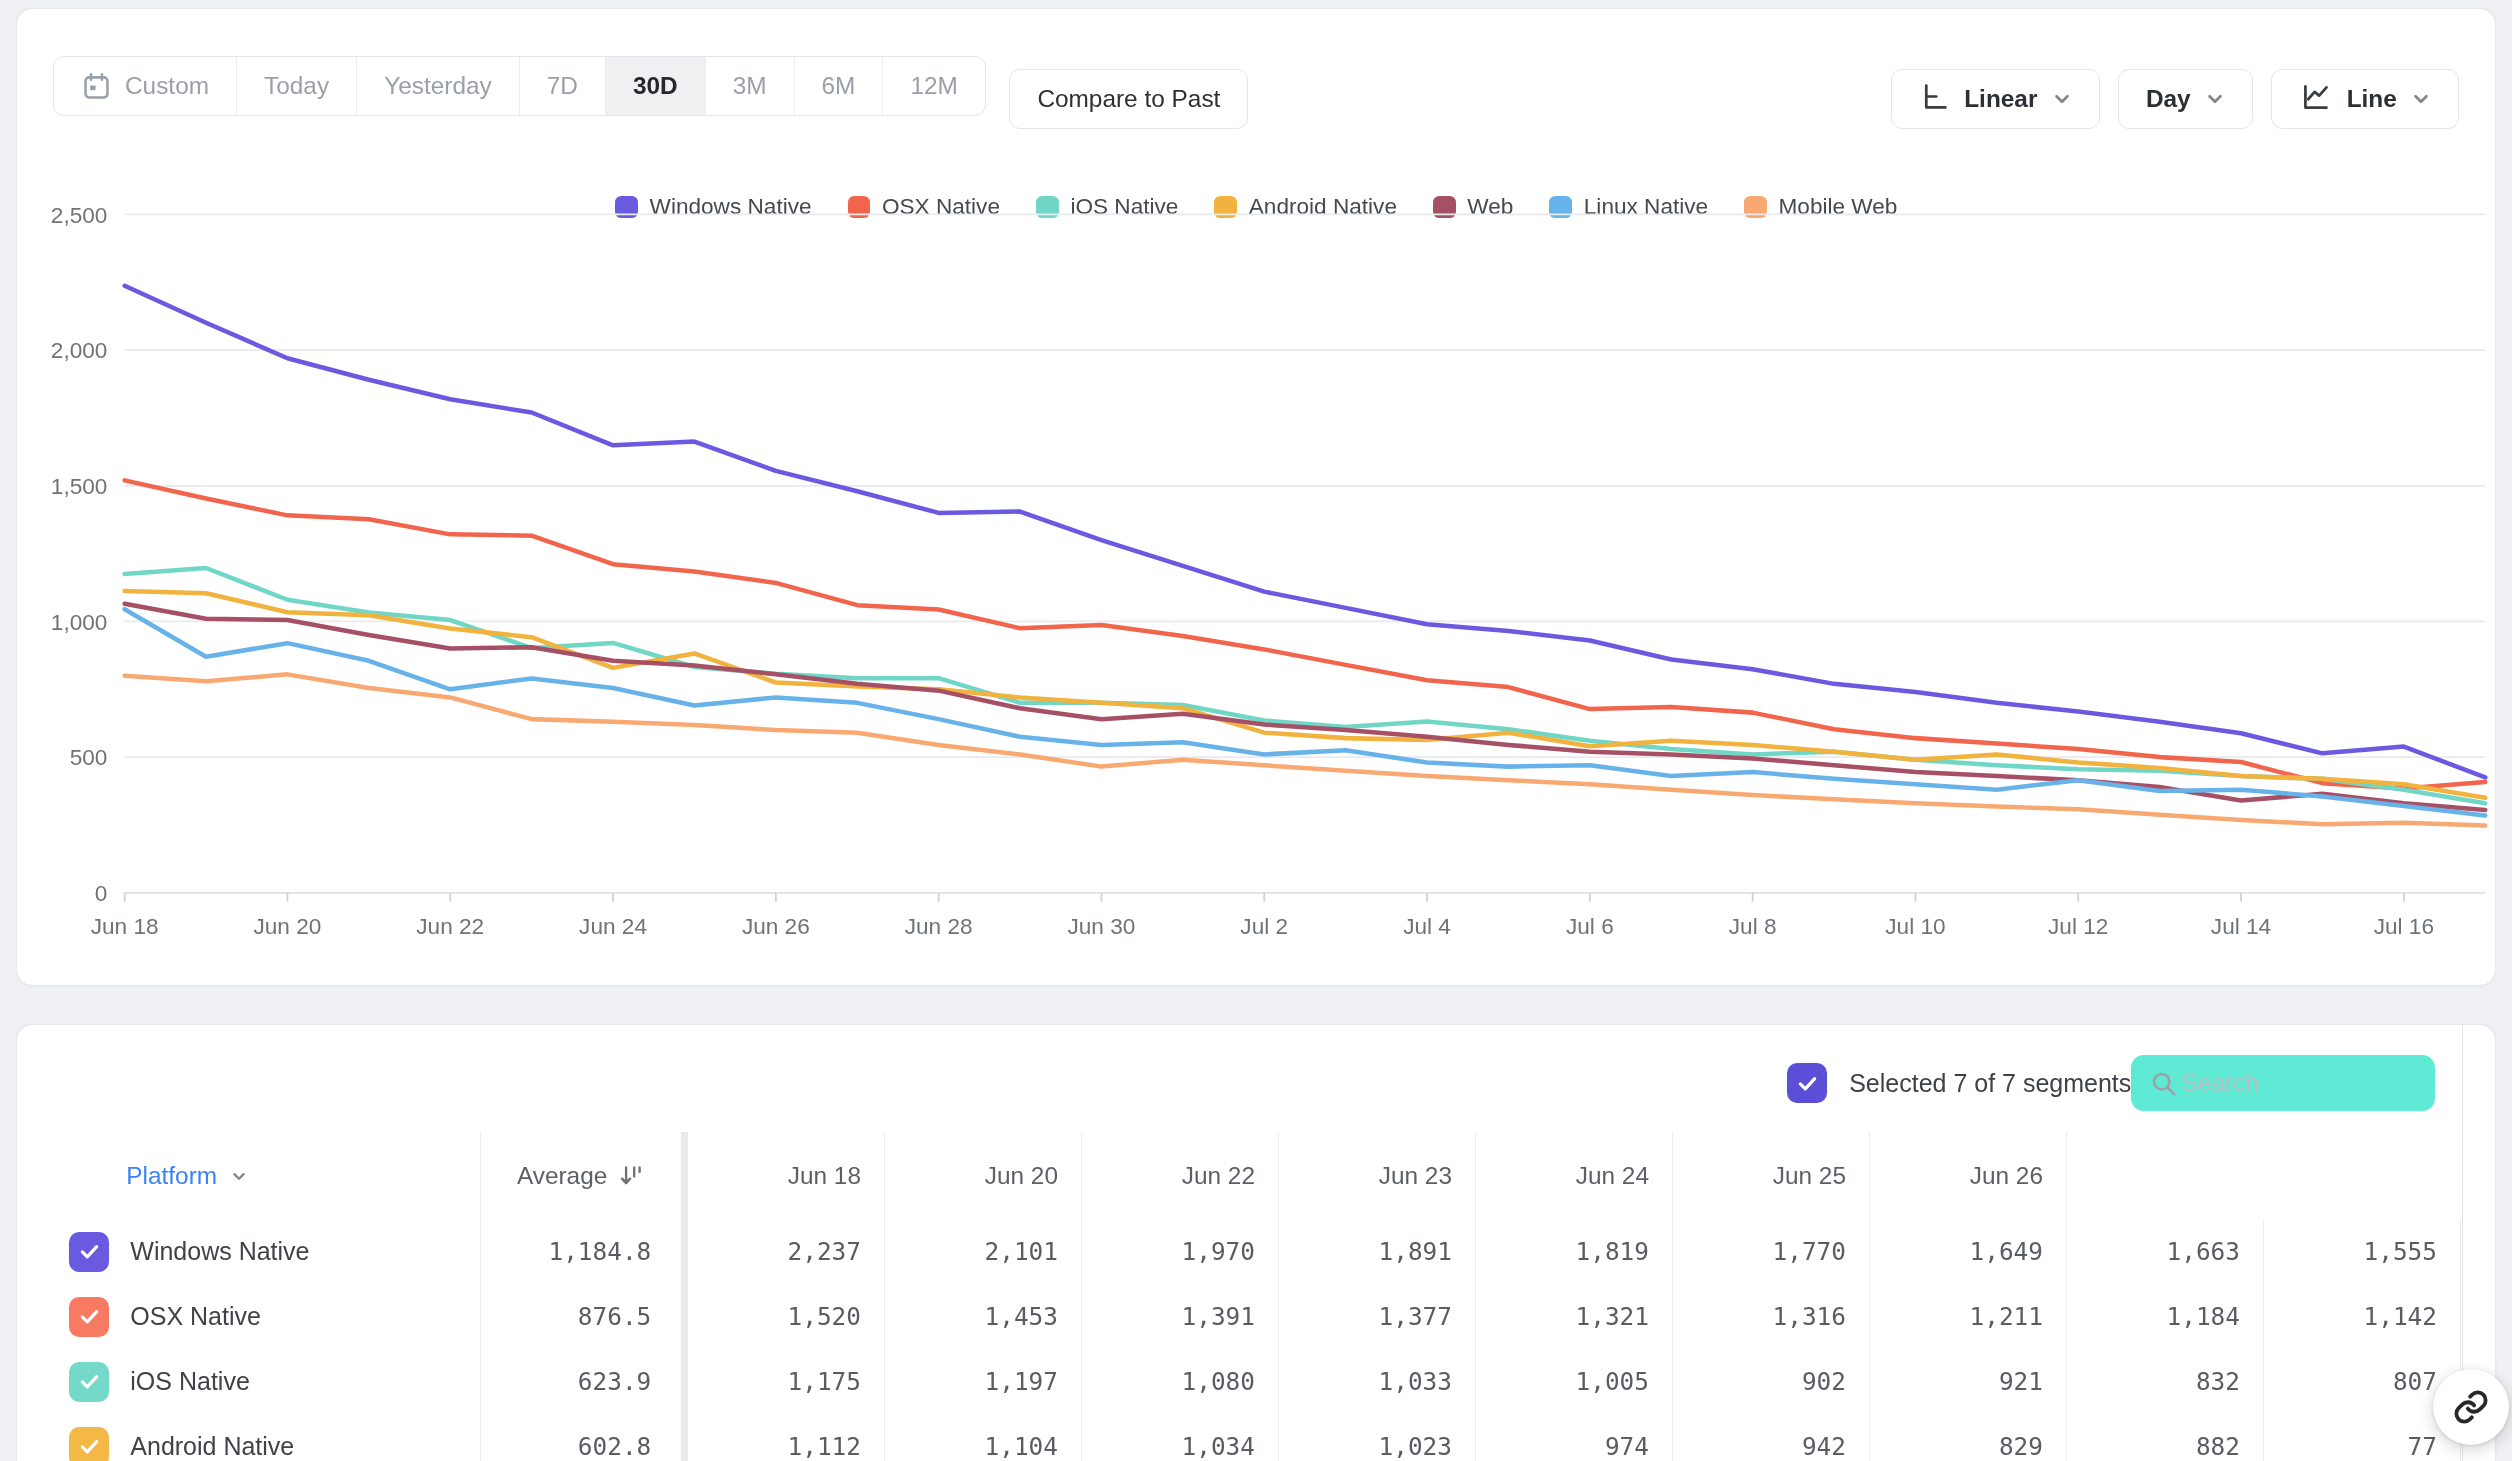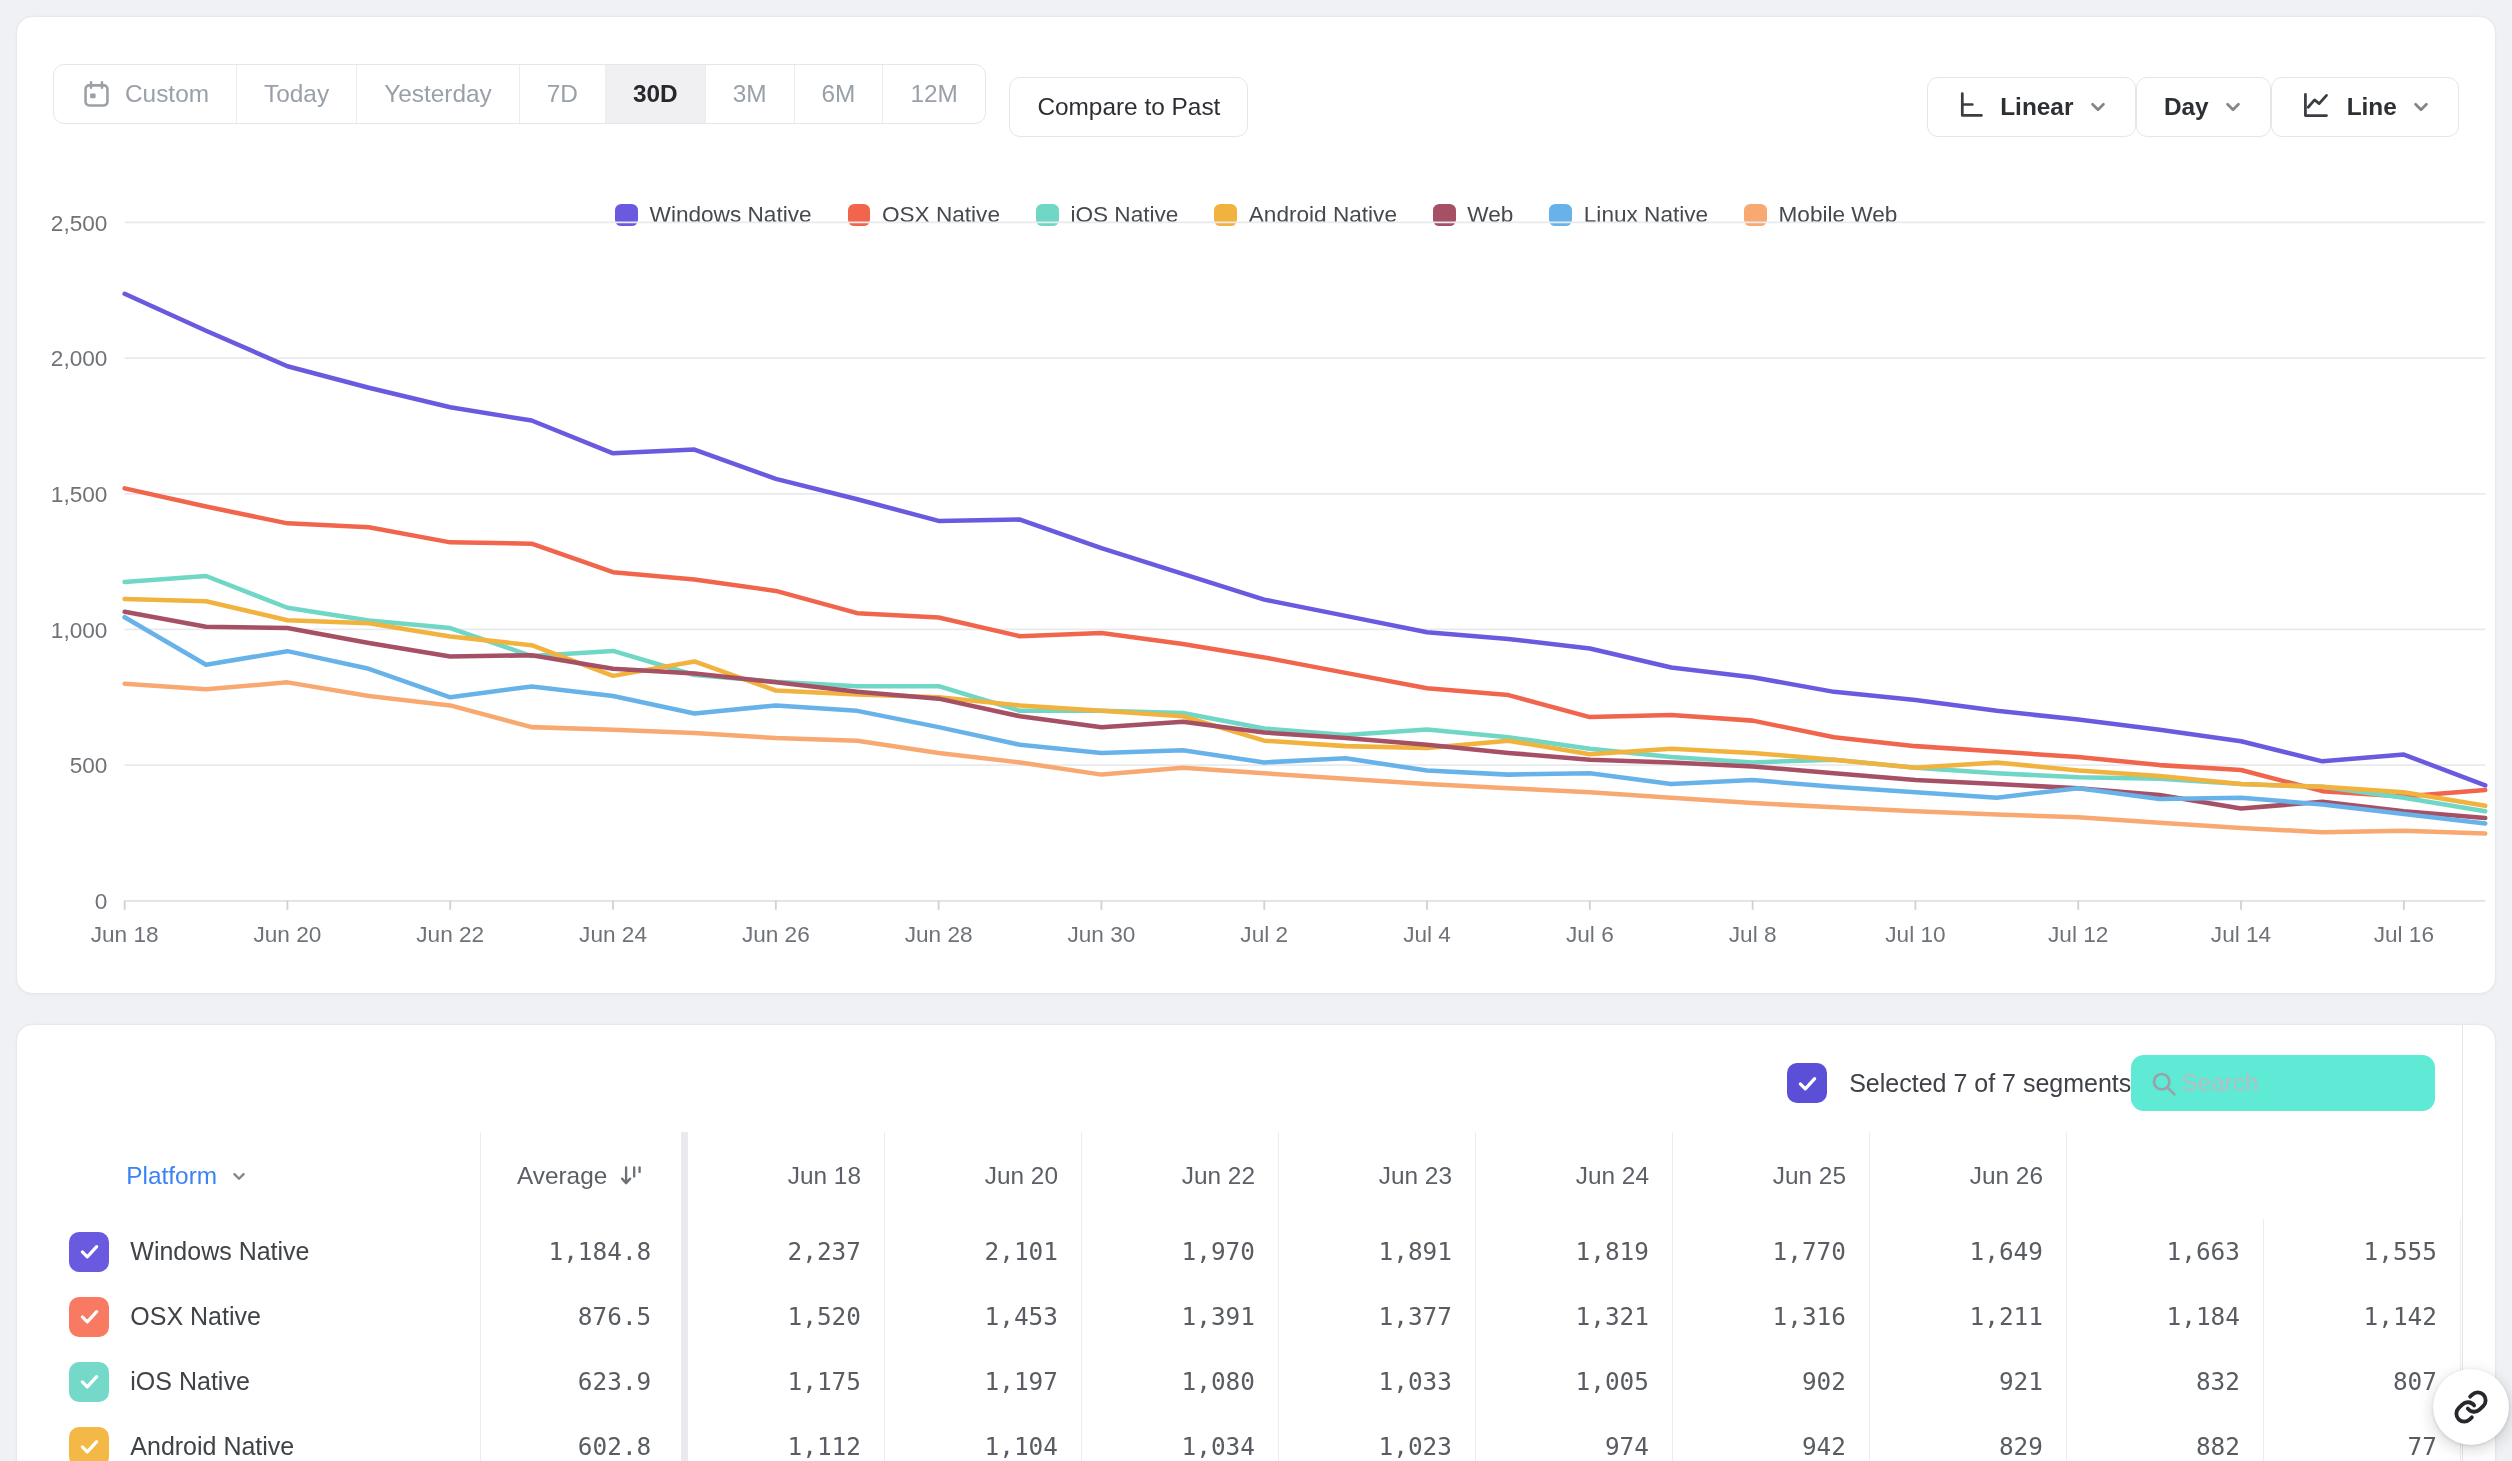--- a/index.html
+++ b/index.html
@@ -1,27 +1,27 @@
 <!DOCTYPE html>
 <html style="font-size:14.5px"><head>
 <meta charset="utf-8">
 <style>
   * { margin:0; padding:0; box-sizing:border-box; }
   html,body { width:2512px; height:1461px; overflow:hidden; background:#f0f1f4;
     font-family:"Liberation Sans", sans-serif; }
   .card { position:absolute; left:16.3px; width:2480px; background:#fff;
     border:0.9px solid #e7e8eb; border-radius:16.3px; box-shadow:0 0.9px 2.7px rgba(20,22,26,.04); }
-  #chart-card { top:16px; height:978px; }
+  #chart-card { top:8px; height:978px; }
   #table-card { top:1024px; height:579px; }
 
   
   .chart-toolbar { display:flex; justify-content:space-between; align-items:center;
     padding:34px 36px 0 36px; }
   .tb-left { display:flex; align-items:center; gap:23.5px; }
-  .tb-right { display:flex; align-items:center; }
+  .tb-right { display:flex; align-items:center; gap:18px; }
   .segmented { display:flex; align-items:stretch; height:60px; border:1.8px solid #e5e6ea;
     border-radius:11px; overflow:hidden; background:#fff; }
   .seg-item { display:flex; align-items:center; gap:12.7px; padding:0 27px; font-size:24.4px;
     color:#9aa0a8; font-weight:500; cursor:pointer; border-left:1.8px solid #ecedf0; white-space:nowrap; }
   .seg-item:first-child { border-left:none; }
   .seg-item.active { background:#f0f0f3; color:#26282d; font-weight:700; }
   .btn { display:flex; align-items:center; gap:14.5px; height:60px; padding:0 27px;
     border:1.8px solid #e5e6ea; border-radius:11px; background:#fff; font-size:24.4px;
     font-weight:600; color:#2c2f34; cursor:pointer; font-family:"Liberation Sans",sans-serif; white-space:nowrap;margin-top:26px; }
   .btn svg.chev { opacity:.75; }

